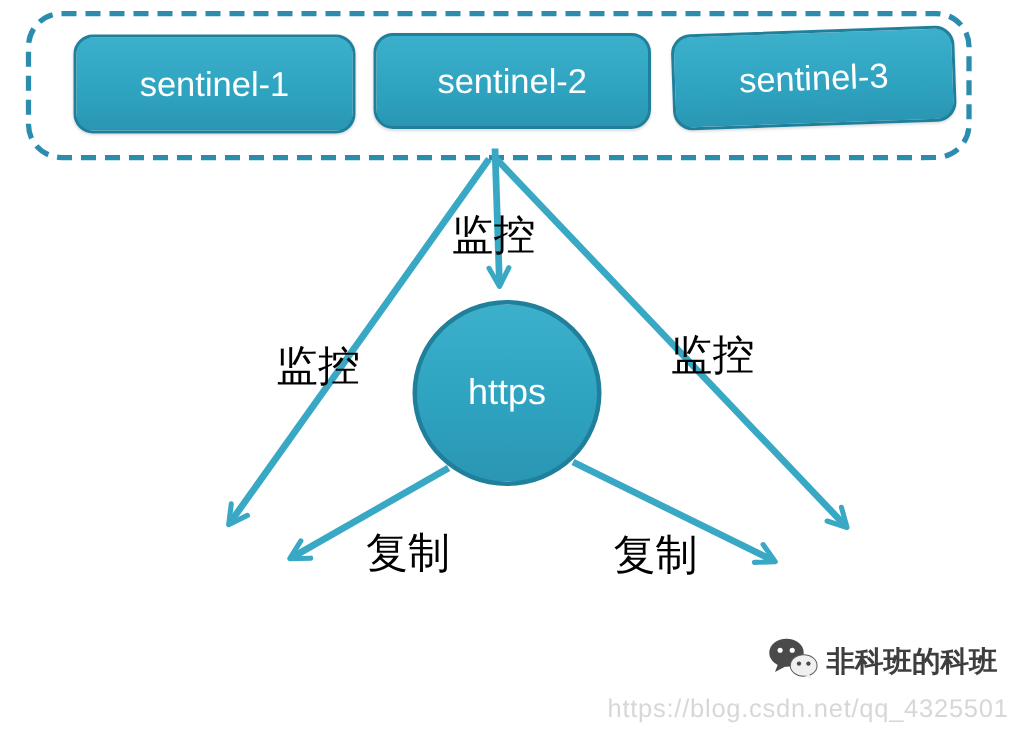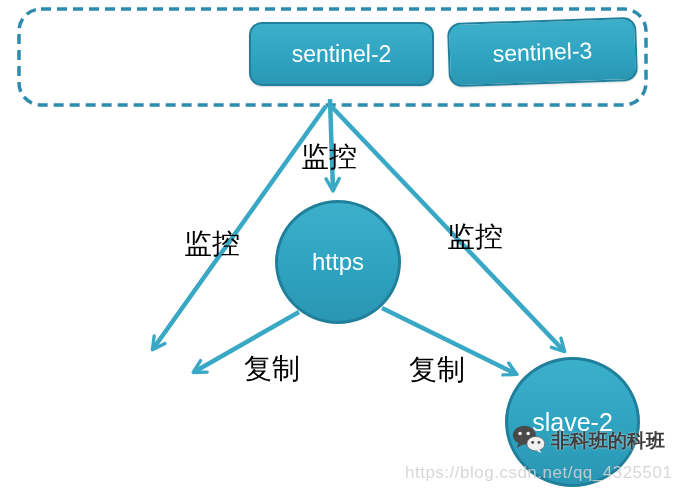--- a/index.html
+++ b/index.html
@@ -88,32 +88,32 @@
 
     <rect class="group-border" x="19" y="9" width="627" height="96" rx="22" stroke-dasharray="10 6"></rect>
 
     <line class="edge" x1="326" y1="106" x2="153" y2="349" marker-end="url(#arrowhead)"></line>
     <line class="edge" x1="330" y1="99" x2="333" y2="190" marker-end="url(#arrowhead)"></line>
     <line class="edge" x1="331" y1="106" x2="564" y2="351" marker-end="url(#arrowhead)"></line>
     <line class="edge" x1="299" y1="312" x2="194" y2="372" marker-end="url(#arrowhead)"></line>
     <line class="edge" x1="382" y1="308" x2="516" y2="374" marker-end="url(#arrowhead)"></line>
   </svg>
 
+  <div class="sentinel-box box-1">
+    <span>sentinel-1</span>
+  </div>
   <div class="sentinel-box box-2">
     <span>sentinel-2</span>
   </div>
   <div class="sentinel-box box-3">
     <span>sentinel-3</span>
   </div>
 
   <div class="circle master">
     <span>https</span>
-  </div>
-  <div class="circle slave-2">
-    <span>slave-2</span>
   </div>
 
   <div class="edge-label lbl-monitor-left">监控</div>
   <div class="edge-label lbl-monitor-center">监控</div>
   <div class="edge-label lbl-monitor-right">监控</div>
   <div class="edge-label lbl-replicate-left">复制</div>
   <div class="edge-label lbl-replicate-right">复制</div>
 
   <div class="watermark-brand">
     <svg class="wechat-icon" viewBox="0 0 40 34" xmlns="http://www.w3.org/2000/svg">

